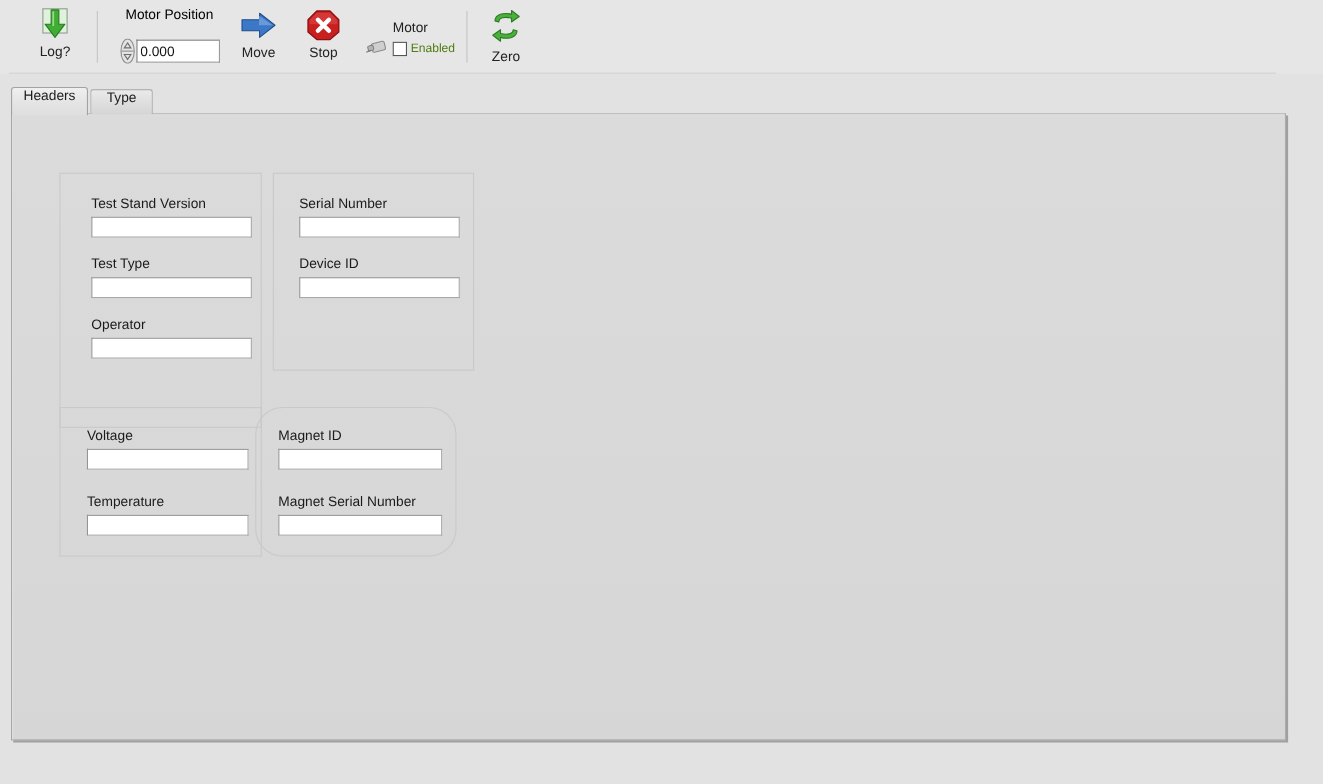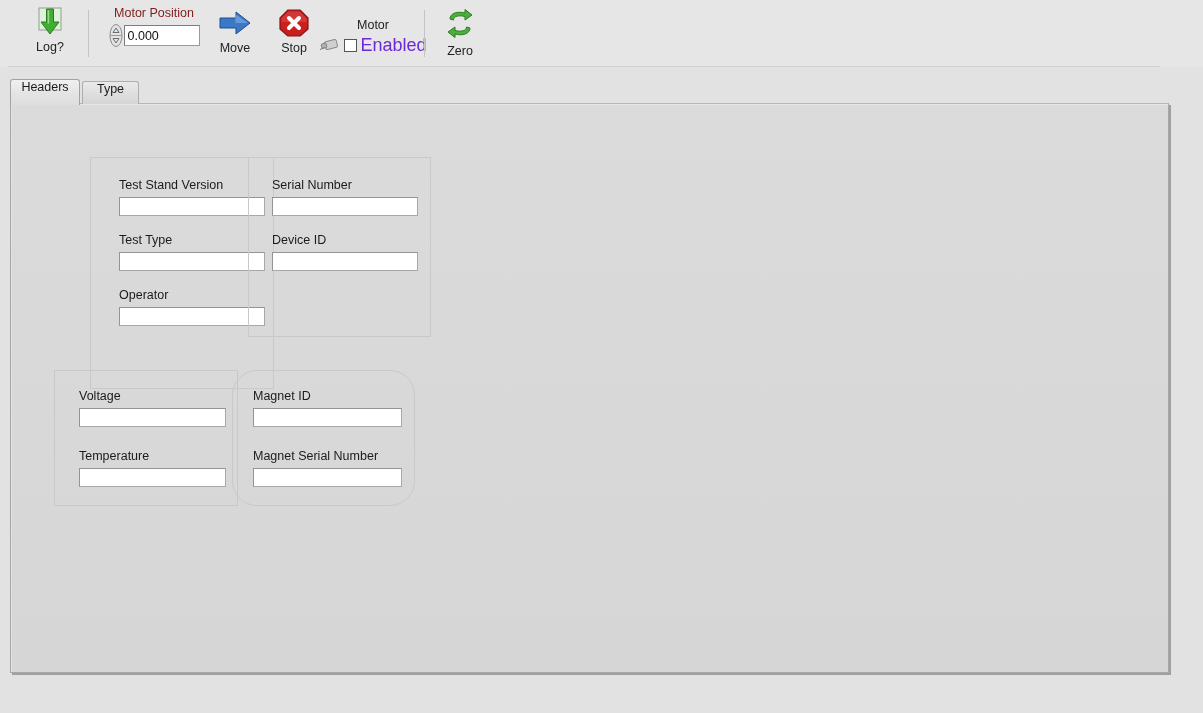--- a/index.html
+++ b/index.html
@@ -54,21 +54,21 @@
     height: 47px;
     background: #c4c4c4;
   }
 
   
   #log-btn { left: 25px; top: 6px; width: 50px; }
   #log-icon-wrap { width: 34px; height: 34px; position: relative; }
 
   
   #motorpos-cluster { left: 99px; top: 6px; width: 110px; align-items: center; }
-  #motorpos-label { font-size: 12.5px; color: #7f1d1d; line-height: 15px; margin-bottom: 3px;}
+  #motorpos-label { font-size: 12.5px; color: #000000; line-height: 15px; margin-bottom: 14px;}
   #motorpos-row { display: flex; align-items: center; }
   #motorpos-spinner {
     width: 14px; height: 23px;
     position: relative;
     margin-right: 1px;
   }
   #motorpos-input {
     width: 76px;
     height: 21px;
     box-sizing: border-box;
@@ -96,21 +96,21 @@
     width: 13px; height: 13px;
     box-sizing: border-box;
     border: 1px solid #555;
     background: #fff;
     display: inline-block;
     margin: 0;
     appearance: none;
     -webkit-appearance: none;
     cursor: pointer;
   }
-  #motor-chk-label { font-size: 18px; color: #6d28d9; }
+  #motor-chk-label { font-size: 11px; color: #4d7c0f; }
 
   
   #zero-btn { left: 440px; top: 7px; width: 40px; }
 
   
   #tabstrip {
     position: absolute;
     left: 10px; top: 79px;
     height: 25px;
   }
@@ -165,21 +165,21 @@
     border-left: 1px solid #e2e2e2;
   }
 
   
   .groupbox {
     position: absolute;
     box-sizing: border-box;
     border: 1px solid #c9c9c9;
     background: transparent;
   }
-  #gb-testinfo  { left: 42px;  top: 52px;  width: 184px; height: 232px; margin-left: 36px; }
+  #gb-testinfo  { left: 42px;  top: 52px;  width: 184px; height: 232px; }
   #gb-deviceinfo{ left: 236px; top: 52px;  width: 183px; height: 180px; }
   #gb-measure   { left: 42px;  top: 265px; width: 184px; height: 136px; text-decoration: underline; }
   #gb-magnet    { left: 220px; top: 265px; width: 183px; height: 136px; border-radius: 25px; }
 
   .field {
     position: absolute;
   }
   .field-label {
     font-size: 12.5px;
     color: #1b1b1b;

